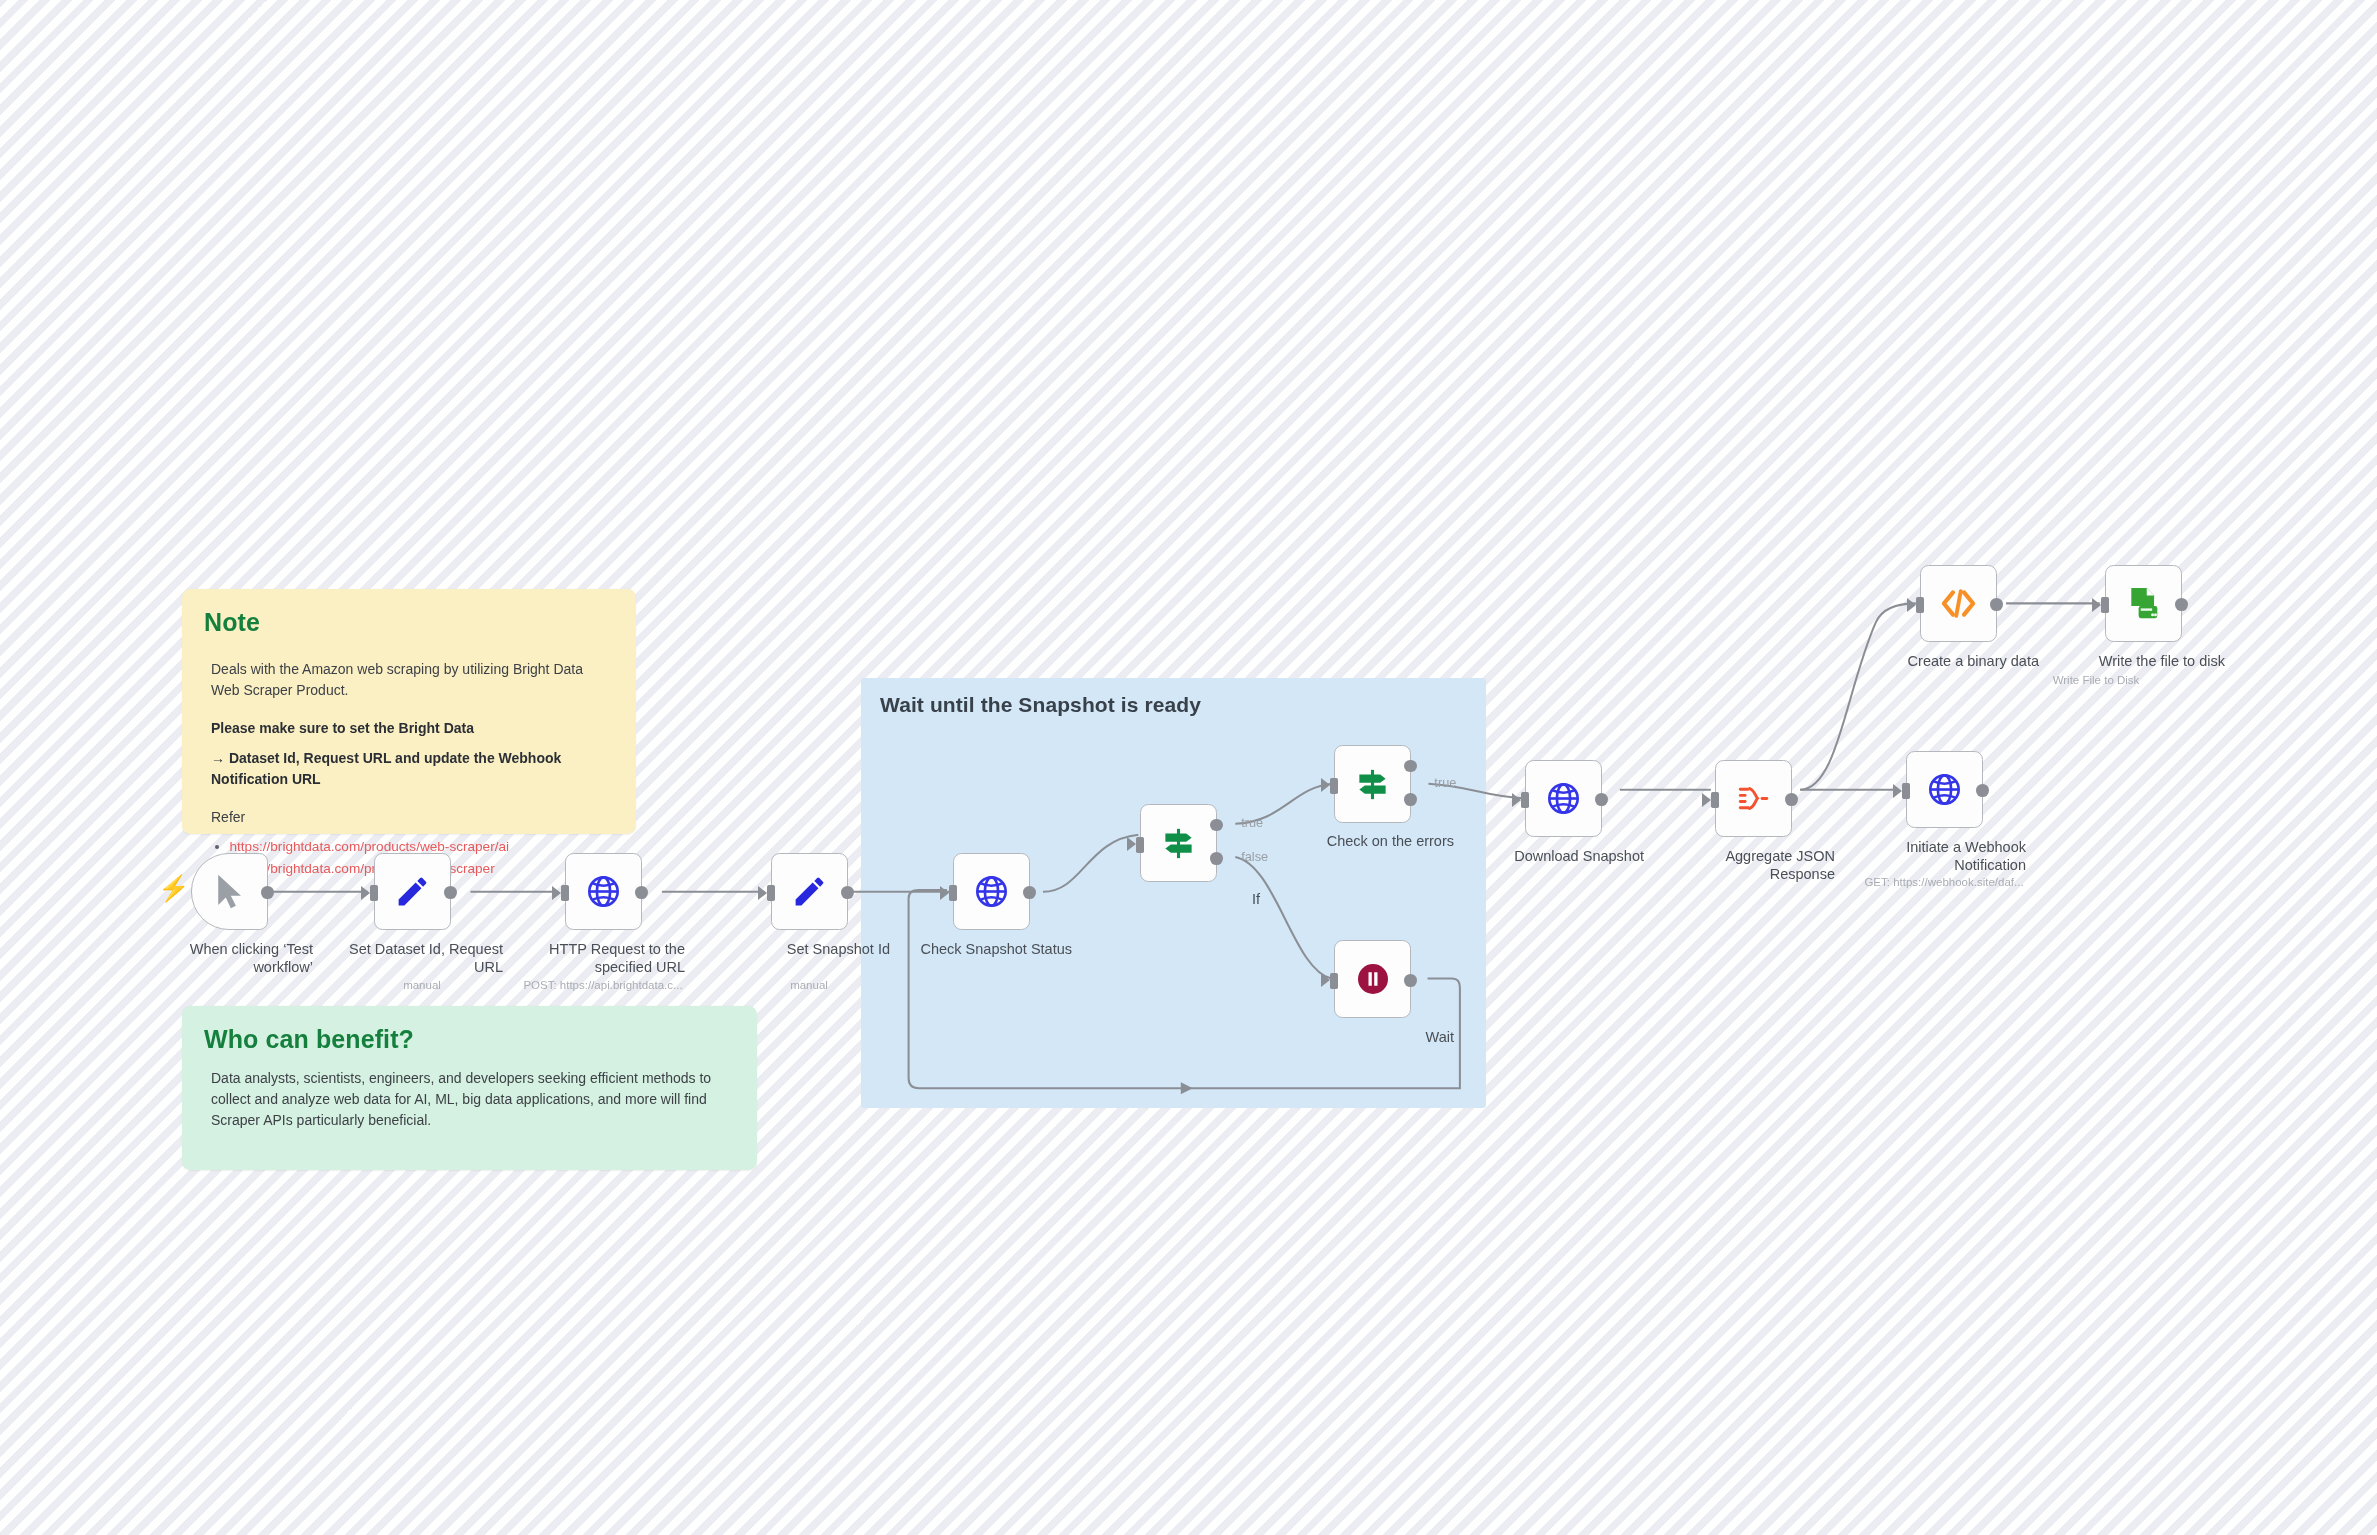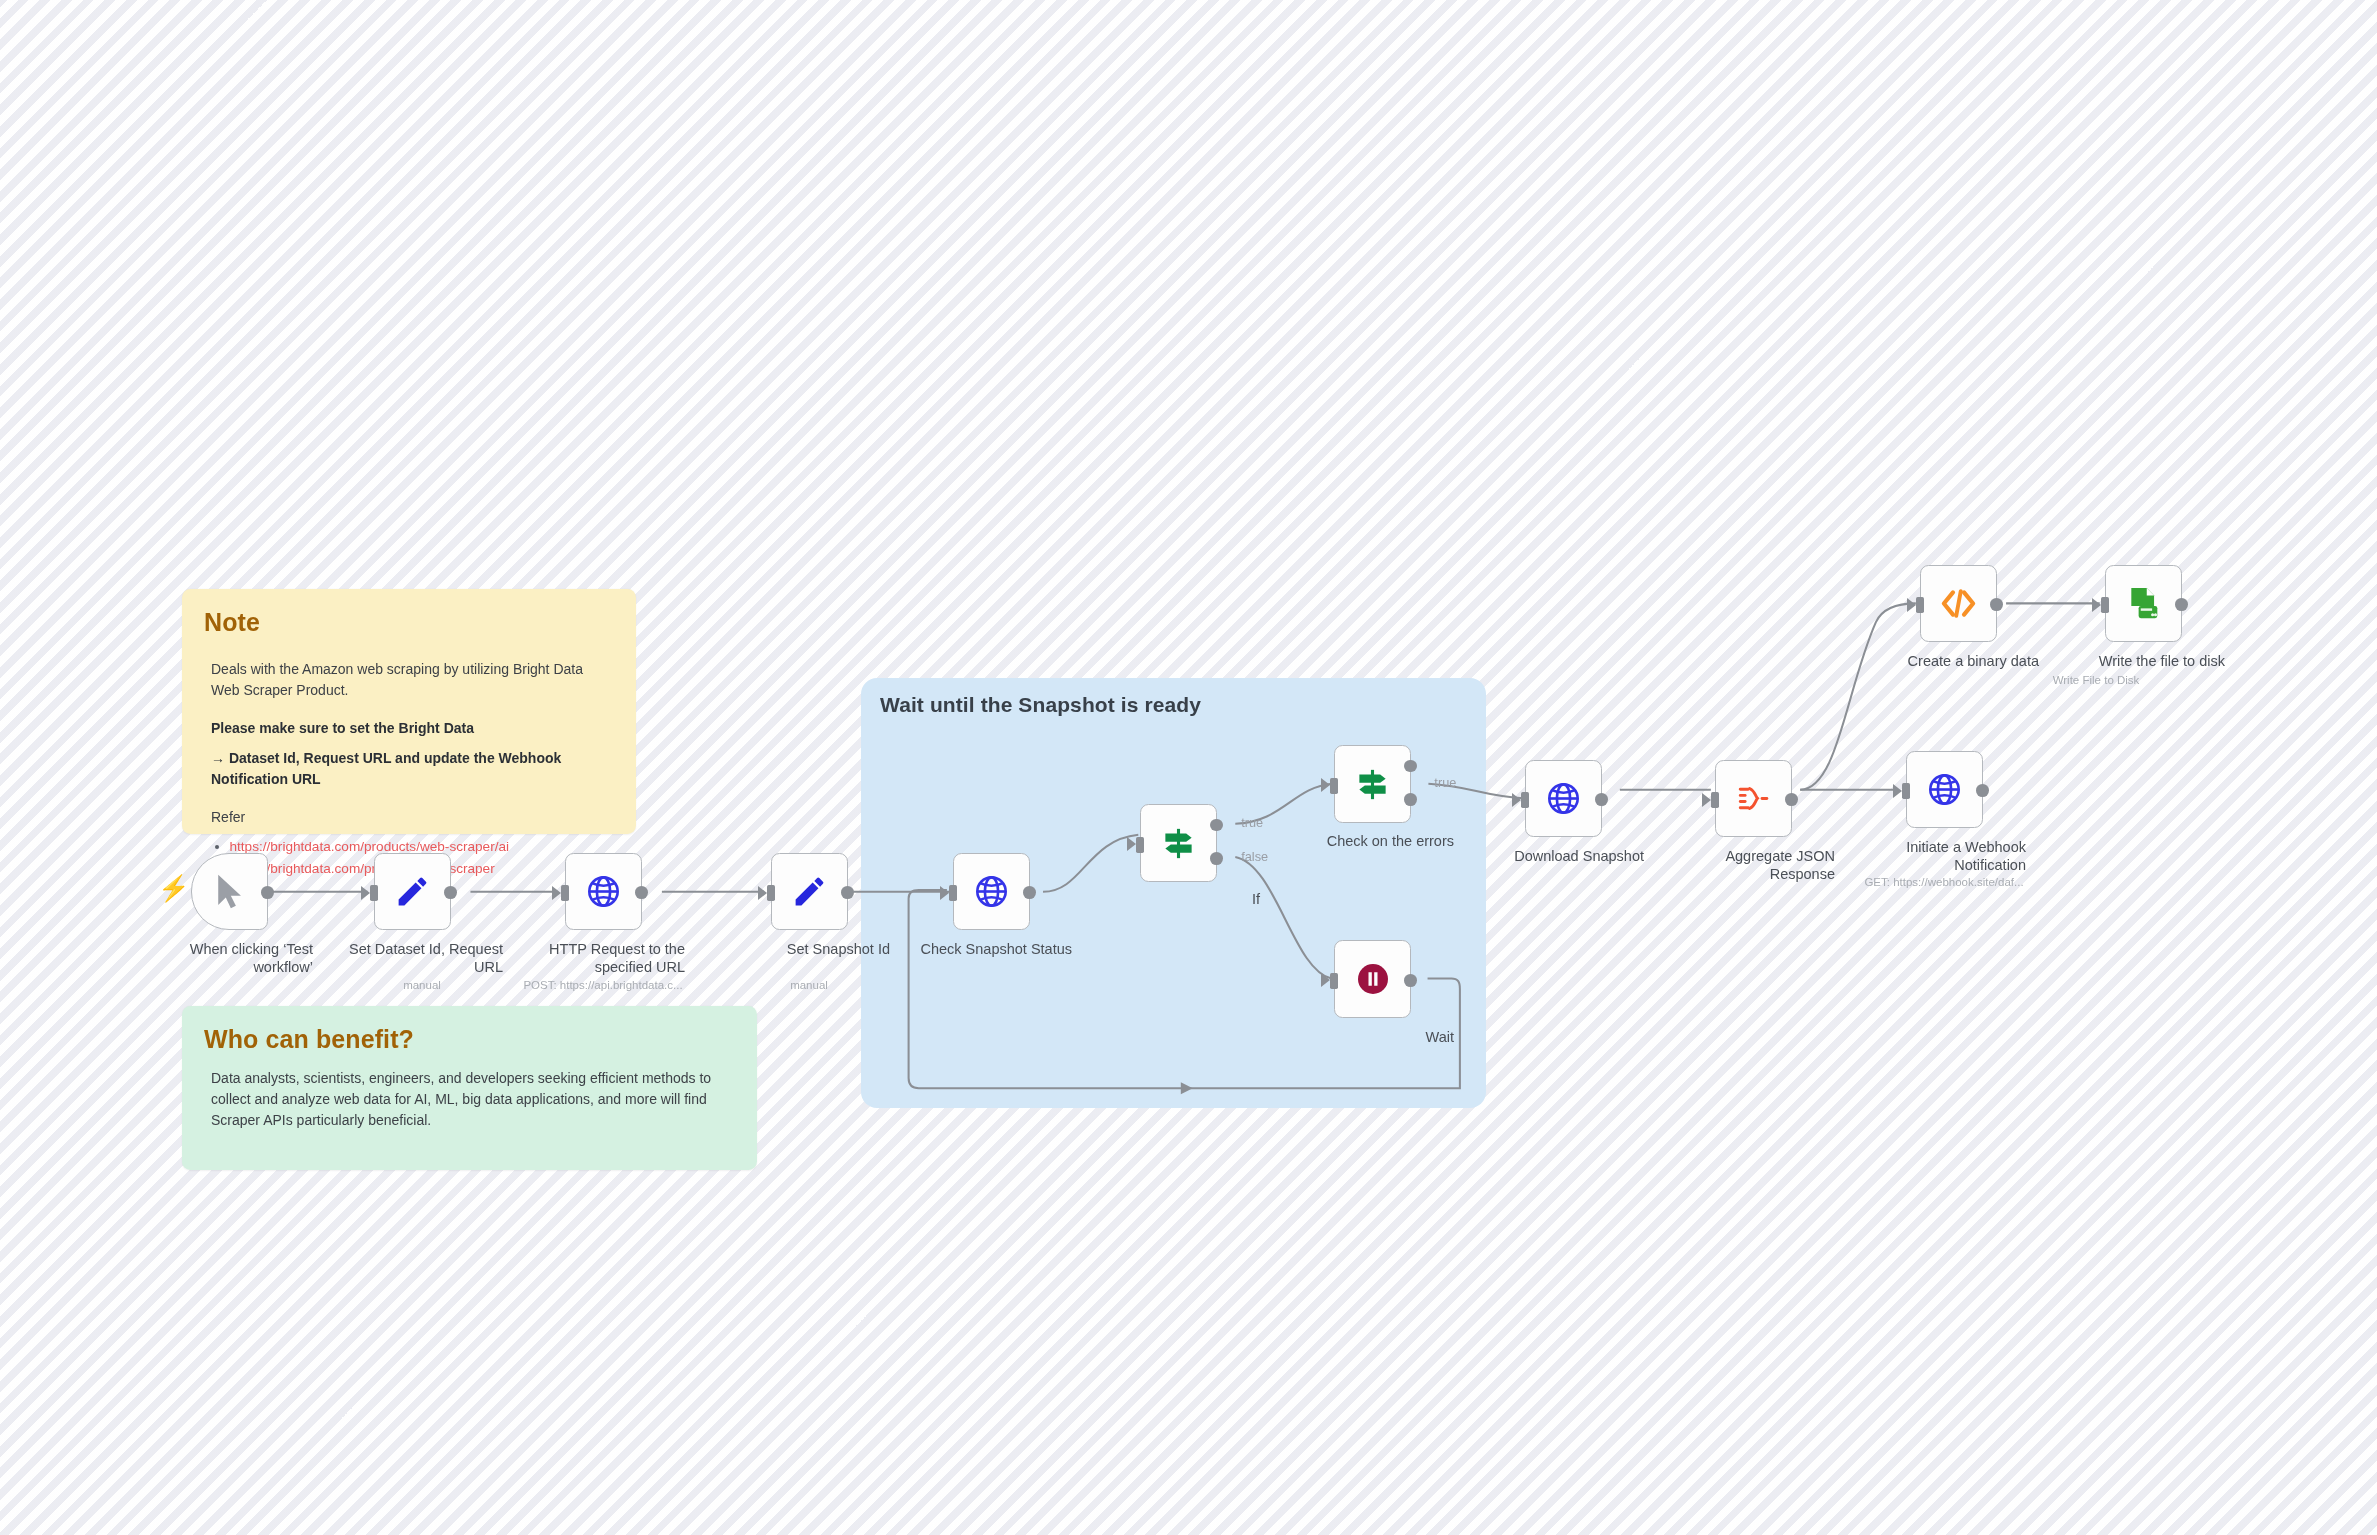--- a/index.html
+++ b/index.html
@@ -24,21 +24,21 @@
   
   .sticky {
     position: absolute;
     border-radius: 8.5px;
     padding: 19px 22px;
     box-shadow: 0 0.9px 1.7px rgba(0,0,0,0.06);
   }
   .sticky h2 {
     font-size: 25px;
     font-weight: 700;
-    color: #a16207;
+    color: #15803d;
     margin-bottom: 22px;
     letter-spacing: 0.1px;
   }
   .sticky p {
     font-size: 14px;
     line-height: 1.5;
     color: #3d4147;
     margin-bottom: 17px;
     margin-left: 7px;
   }
@@ -56,21 +56,21 @@
   }
   #note-sticky { background: #fbf0c4; }
   #benefit-sticky { background: #d5f1e1; }
   #benefit-sticky h2 { margin-bottom: 13.6px; }
   #benefit-sticky p { margin-bottom: 0; }
 
   
   .group-box {
     position: absolute;
     background: #d3e7f7;
-    border-radius: 16px;
+    border-radius: 3px;
   }
   .group-box .group-title {
     position: absolute;
     top: 15.3px; left: 19px;
     font-size: 21px;
     font-weight: 700;
     color: #384049;
     letter-spacing: 0.1px;
   }
 

